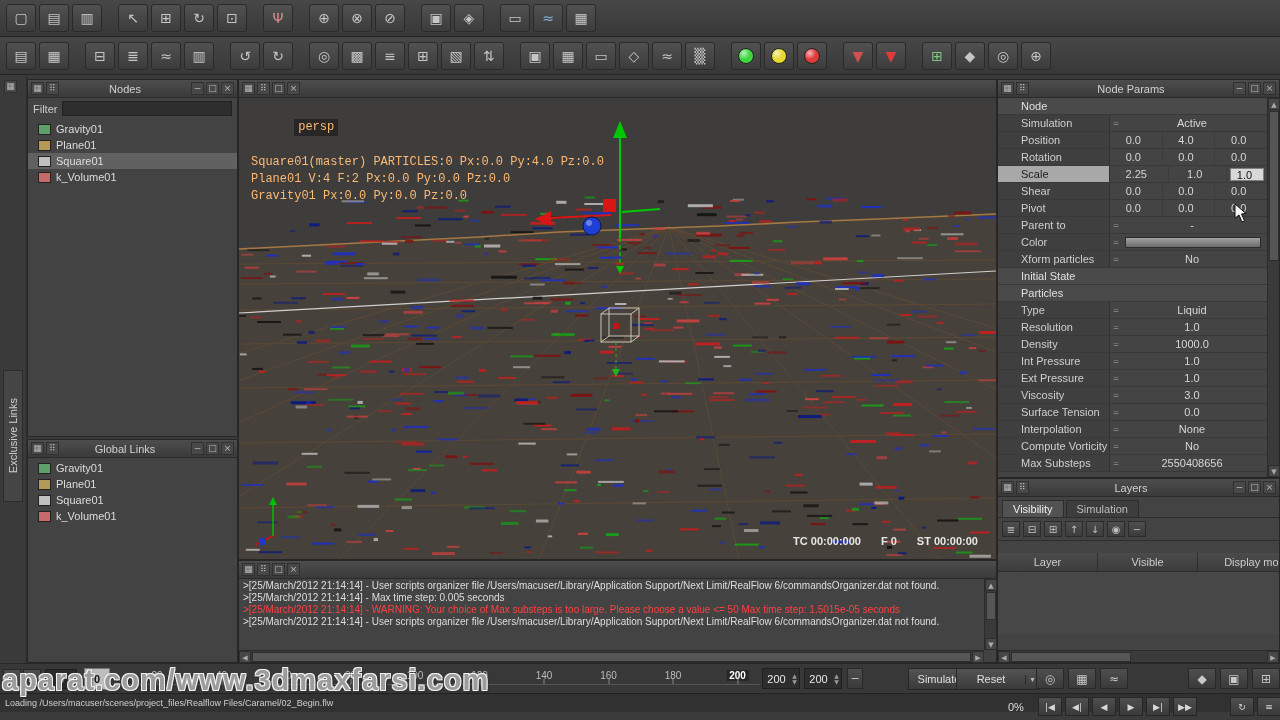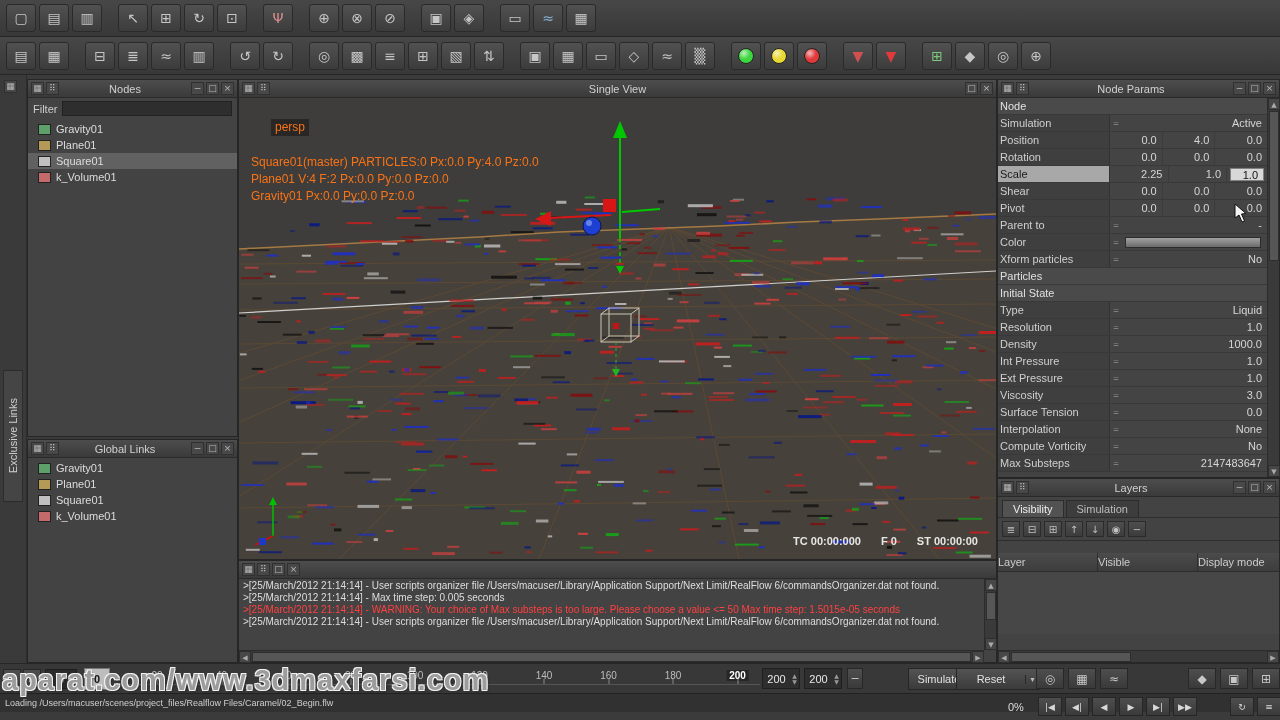--- a/index.html
+++ b/index.html
@@ -35,63 +35,63 @@
   .filter-row{display:flex;align-items:center;gap:5px;padding:3px 5px}
   .filter-row input{flex:1;height:15px;background:#2e2e2e;border:1px solid #222;color:#ddd;font-size:10px;padding:0 3px}
   .ntree{padding:2px 0}
   .nitem{display:flex;align-items:center;gap:5px;height:16px;padding:0 4px 0 10px}
   .nitem.sel{background:#616161;color:#f2f2f2}
   .nicon{width:13px;height:11px;border:1px solid #222;flex:0 0 auto}
   .nlabel{font-size:11px;color:#ddd}
 
   
   #vp-body{position:relative;width:757px;height:461px;background:#3e3d3b;overflow:hidden}
-  #vp-overlay{position:absolute;left:12px;top:4px;z-index:5;font-family:Liberation Sans, sans-serif;
-    font-size:12px;color:#f97316;line-height:17px;white-space:pre}
+  #vp-overlay{position:absolute;left:12px;top:4px;z-index:5;font-family:Liberation Mono, monospace;
+    font-size:12px;color:#fdba74;line-height:17px;white-space:pre}
   #persp-chip{display:inline-block;background:rgba(0,0,0,.35);padding:0 4px;margin-bottom:1px}
   #vp-tc{position:absolute;right:18px;bottom:12px;z-index:5;color:#e6e6e6;font-size:11px;font-weight:bold}
   #vp-tc span{margin-left:20px}
   #vp-svg{position:absolute;left:0;top:0}
 
   
   #msg-body{position:relative;height:73px;overflow:hidden;padding:1px 14px 0 4px;background:#434343}
   .msg{font-size:10px;line-height:12px;color:#dedede;word-break:break-all}
   .msg.warn{color:#ff4040}
   .vscroll{position:absolute;top:18px;right:0;bottom:12px;width:12px;background:#3a3a3a;border-left:1px solid #2c2c2c}
   .hscroll{position:absolute;left:0;right:0;bottom:0;height:12px;background:#3a3a3a;border-top:1px solid #2c2c2c;display:flex;align-items:center}
   .sarrow{width:12px;height:12px;font-size:7px;line-height:12px;text-align:center;color:#aaa;background:#474747;border:1px solid #2e2e2e;flex:0 0 auto;font-family:"DejaVu Sans",sans-serif}
   .sthumb{height:10px;background:#565656;border:1px solid #2e2e2e;margin:0 1px}
   .vthumb{width:10px;background:#565656;border:1px solid #2e2e2e;margin:1px}
 
   
   #params-body{position:relative;height:381px;overflow:hidden;margin-right:12px}
   .prow{display:flex;height:17px;line-height:16px;border-bottom:1px solid #393939;background:#444}
   .prow.psec{background:#4a4a4a}
-  .plab{width:112px;padding-left:2px;background:#3f3f3f;border-right:1px solid #323232;color:#cfcfcf;
+  .plab{width:112px;padding-left:23px;background:#3f3f3f;border-right:1px solid #323232;color:#cfcfcf;
     white-space:nowrap;overflow:hidden}
   .prow.psec .plab{width:100%;background:transparent;border-right:none;color:#e0e0e0}
   .prow.phl .plab{background:#a8a8a8;color:#1b1b1b}
   .pvals{flex:1;display:flex;align-items:center}
-  .pv{flex:1;text-align:right;padding-right:5px;color:#d6d6d6;border-right:1px solid #3c3c3c}
+  .pv{flex:1;text-align:center;padding-right:5px;color:#d6d6d6;border-right:1px solid #3c3c3c}
   .pv:last-child{border-right:none}
   .pv.pedit{background:#d8d8d8;color:#101010;border:1px solid #808080;height:13px;line-height:12px;flex:0 0 34px;margin:0 3px}
   .pv.single{border-right:none}
   .phandle{width:12px;text-align:center;color:#8f8f8f;font-size:9px;font-family:"DejaVu Sans Mono",monospace}
   .colorbar{flex:1;height:11px;margin:0 6px 0 3px;background:linear-gradient(#a2a2a2,#6b6b6b);border:1px solid #2c2c2c}
 
   
   .tabs{display:flex;gap:2px;padding:3px 16px 0 4px;border-bottom:1px solid #2e2e2e}
   .tab{padding:2px 10px;background:#3d3d3d;border:1px solid #2c2c2c;border-bottom:none;color:#bbb;font-size:11px}
   .tab.active{background:#525252;color:#eee}
   .licons{display:flex;gap:3px;padding:3px 4px;border-bottom:1px solid #2e2e2e}
   .lbtn{width:18px;height:16px;background:linear-gradient(#4e4e4e,#3c3c3c);border:1px solid #2b2b2b;
     display:flex;align-items:center;justify-content:center;font-size:10px;color:#c2c2c2;font-family:"DejaVu Sans",sans-serif}
   .lhead{display:flex;height:19px;line-height:18px;background:linear-gradient(#4b4b4b,#3d3d3d);
     border-bottom:1px solid #2c2c2c;overflow:hidden;margin-top:12px}
-  .lcol{text-align:left;color:#ccc;border-right:1px solid #2e2e2e;flex:0 0 auto}
+  .lcol{text-align:center;color:#ccc;border-right:1px solid #2e2e2e;flex:0 0 auto}
   #layers-body{height:62px;background:#474747}
 
   
   #timeline{position:absolute;left:0;top:663px;width:1280px;height:30px;background:#383838;border-top:1px solid #272727}
   .tlb{position:absolute;background:linear-gradient(#4e4e4e,#3a3a3a);border:1px solid #282828;color:#c8c8c8;
     display:flex;align-items:center;justify-content:center;font-family:"DejaVu Sans",sans-serif}
   #tl-field0{position:absolute;left:45px;top:5px;width:32px;height:20px;background:#2a2a2a;border:1px solid #1e1e1e;
     color:#eee;text-align:center;line-height:18px}
   #tl-playhead{position:absolute;left:84px;top:4px;width:26px;height:22px;background:#bdbdbd;border:1px solid #777;
     color:#141414;text-align:center;line-height:20px;font-weight:bold}
@@ -344,21 +344,20 @@
         <span class="nicon" style="background: rgb(196, 106, 106);"></span>
         <span class="nlabel">k_Volume01</span>
       </div>
     </div>
 </div>
 
 <div class="panel" style="left:238px;top:79px;width:759px;height:481px">
   <div class="ptitle">
     <span class="cbtn">▦</span>
     <span class="cbtn">⠿</span>
-    <span class="t">Single View</span>
     <span class="cbtn">□</span>
     <span class="cbtn">×</span>
   </div>
   <div id="vp-body">
     <svg id="vp-svg" width="757" height="461">
       <rect x="0" y="0" width="757" height="461" fill="#3e3d3b"></rect>
       <polygon points="0,151 80,147 160,143 240,139 320,134 400,131 480,128 560,124 640,121 757,116 757,461 0,461" fill="#46413a"></polygon>
       <g stroke="#8a5a28" stroke-width="1" opacity="0.32">
         <line x1="430" y1="129" x2="-700" y2="461"></line>
           <line x1="430" y1="129" x2="-500" y2="461"></line>
@@ -1082,24 +1081,24 @@
         </span>
       </div>
       <div class="prow">
         <span class="plab">Xform particles</span>
         <span class="pvals">
           <span class="phandle">=</span>
           <span class="pv single">No</span>
         </span>
       </div>
       <div class="prow psec">
+        <span class="plab">Initial State</span>
+      </div>
+      <div class="prow psec">
         <span class="plab">Particles</span>
-      </div>
-      <div class="prow psec">
-        <span class="plab">Initial State</span>
       </div>
       <div class="prow">
         <span class="plab">Type</span>
         <span class="pvals">
           <span class="phandle">=</span>
           <span class="pv single">Liquid</span>
         </span>
       </div>
       <div class="prow">
         <span class="plab">Resolution</span>
@@ -1154,21 +1153,21 @@
         <span class="plab">Compute Vorticity</span>
         <span class="pvals">
           <span class="phandle">=</span>
           <span class="pv single">No</span>
         </span>
       </div>
       <div class="prow">
         <span class="plab">Max Substeps</span>
         <span class="pvals">
           <span class="phandle">=</span>
-          <span class="pv single">2147483647</span>
+          <span class="pv single">2550408656</span>
         </span>
       </div>
     </div>
   <div class="vscroll" style="bottom:0">
     <div class="sarrow">▲</div>
     <div class="vthumb" style="height:150px"></div>
     <div class="sarrow" style="position:absolute;bottom:0">▼</div>
   </div>
 </div>
 

